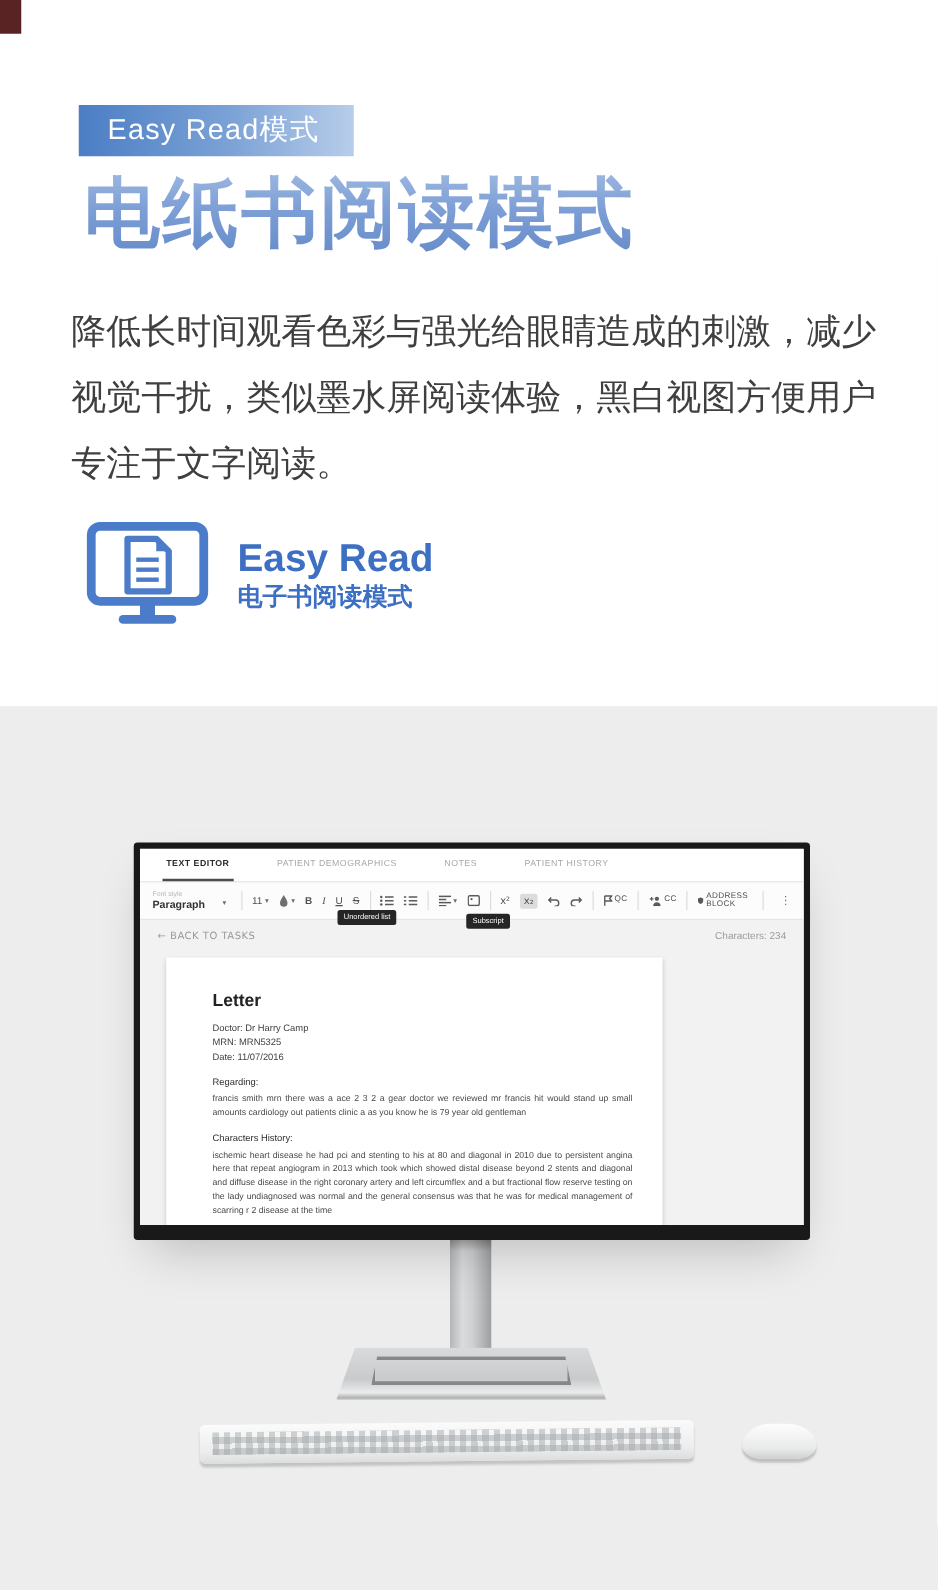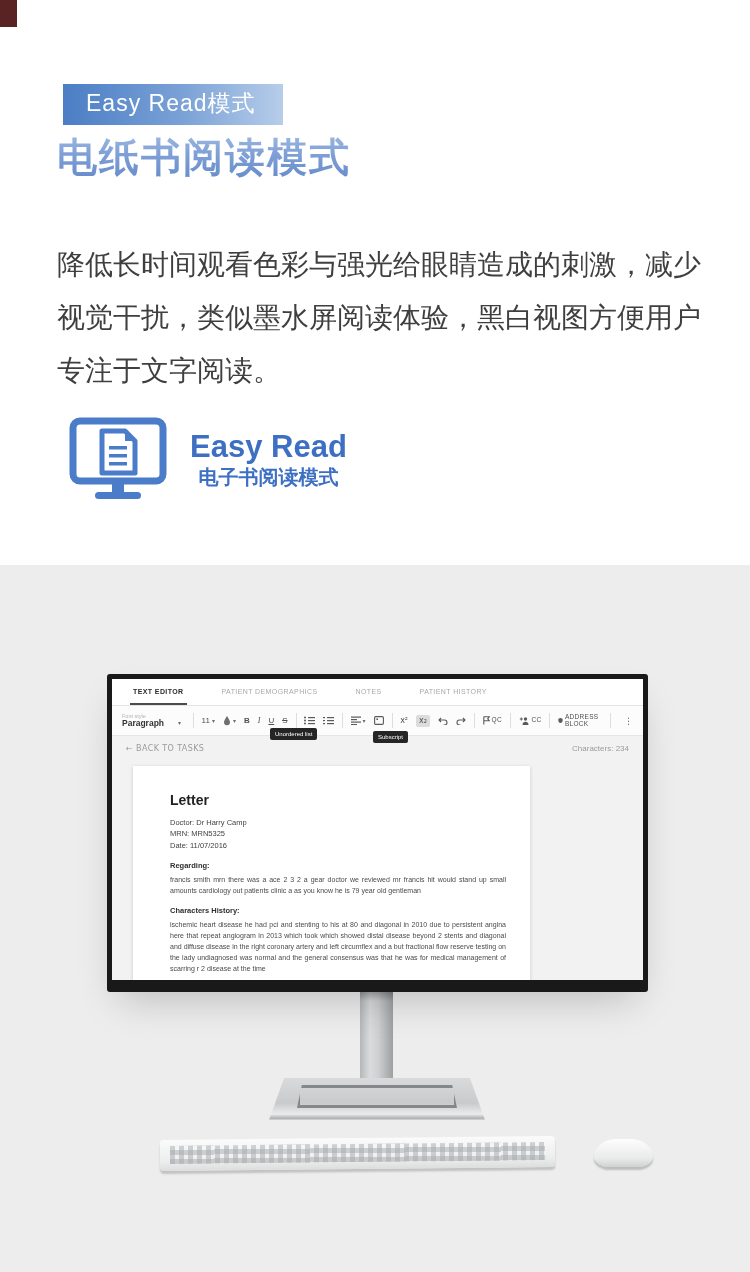--- a/index.html
+++ b/index.html
@@ -5,25 +5,25 @@
   * { margin:0; padding:0; box-sizing:border-box; }
   html,body { background:#fff; }
   body { font-family:"Liberation Sans","DejaVu Sans",sans-serif; }
   .glyph { font-family:"DejaVu Sans",sans-serif; }
   .page { position:relative; width:750px; height:1272px; margin:0 auto; background:#fff; overflow:hidden; }
 
   
   .corner-mark { position:absolute; left:0; top:0; width:17px; height:27px; background:#5a2323; }
   .badge { position:absolute; left:63px; top:84px; padding:4px 27px 6px 23px; font-size:23px; color:#fff;
            background:linear-gradient(90deg,#4b7ec5 0%,#7ba2d6 55%,#b7cdea 100%); letter-spacing:1px; }
-  .hero-title { position:absolute; left:57px; top:130px; font-size:40px; font-weight:900; letter-spacing:2px;
+  .hero-title { position:absolute; left:67px; top:130px; font-size:61px; font-weight:900; letter-spacing:2px;
                 background:linear-gradient(180deg,#a3bde3 0%,#7e9fd6 45%,#6288c7 100%);
                 -webkit-background-clip:text; background-clip:text; color:transparent; }
   .hero-desc { position:absolute; left:57px; top:238px; width:650px; font-size:28px; line-height:1.9; color:#3f3f3f; }
-  .feature { position:absolute; left:68px; top:416px; display:flex; align-items:center;text-align:center; }
+  .feature { position:absolute; left:68px; top:416px; display:flex; align-items:center; }
   .feature-icon { width:100px; height:88px; }
   .feature-text { margin-left:22px; }
   .feature-title { font-size:31px; font-weight:bold; color:#3d6fc3; line-height:1.15; }
   .feature-subtitle { font-size:20px; font-weight:bold; color:#3d6fc3; }
 
   
   .showcase { position:absolute; left:0; top:565px; width:750px; height:707px; background:#ededee; }
 
   
   .monitor { position:absolute; left:107px; top:109px; width:541px; height:318px; background:#191919;
@@ -65,21 +65,21 @@
 
   
   .workspace { flex:1; background:#f2f2f2; position:relative; }
   .subheader { height:25px; display:flex; align-items:center; justify-content:space-between; padding:0 14px;
                font-size:8px; color:#9b9b9b; }
   .backlink { letter-spacing:.4px; cursor:default; }
   .docpage { position:absolute; left:21px; top:30px; width:397px; height:260px; background:#fff;
              box-shadow:0 1px 4px rgba(0,0,0,.16); padding:26px 24px 0 37px; }
   .letter-title { font-size:14px; font-weight:bold; color:#222; margin-bottom:9px; }
   .letter-meta { font-size:7.5px; color:#3f3f3f; line-height:1.5; }
-  .letter-h { font-size:7.5px; font-weight:bold; color:#2e2e2e; margin-top:10px; margin-bottom:5px; }
+  .letter-h { font-size:7.5px; font-weight:normal; color:#2e2e2e; margin-top:10px; margin-bottom:5px; }
   .letter-p { font-size:7px; color:#4a4a4a; line-height:1.55; text-align:justify; }
 
   
   .stand-neck { position:absolute; left:360px; top:426px; width:33px; height:93px;
                 background:linear-gradient(90deg,#b4b6b7 0%,#dadbdc 30%,#cfd0d1 55%,#9d9fa1 100%); }
   .stand-neck::before { content:""; position:absolute; left:0; top:0; width:100%; height:10px;
                 background:linear-gradient(180deg,rgba(0,0,0,.25),rgba(0,0,0,0)); }
   .stand-base { position:absolute; left:269px; top:513px; width:216px; height:42px;
                 background:linear-gradient(180deg,#d9dadb 0%,#c9cacb 60%,#ebecec 86%,#aeb0b1 96%,#d8d9da 100%);
                 clip-path:polygon(7% 0,93% 0,100% 100%,0 100%); }

